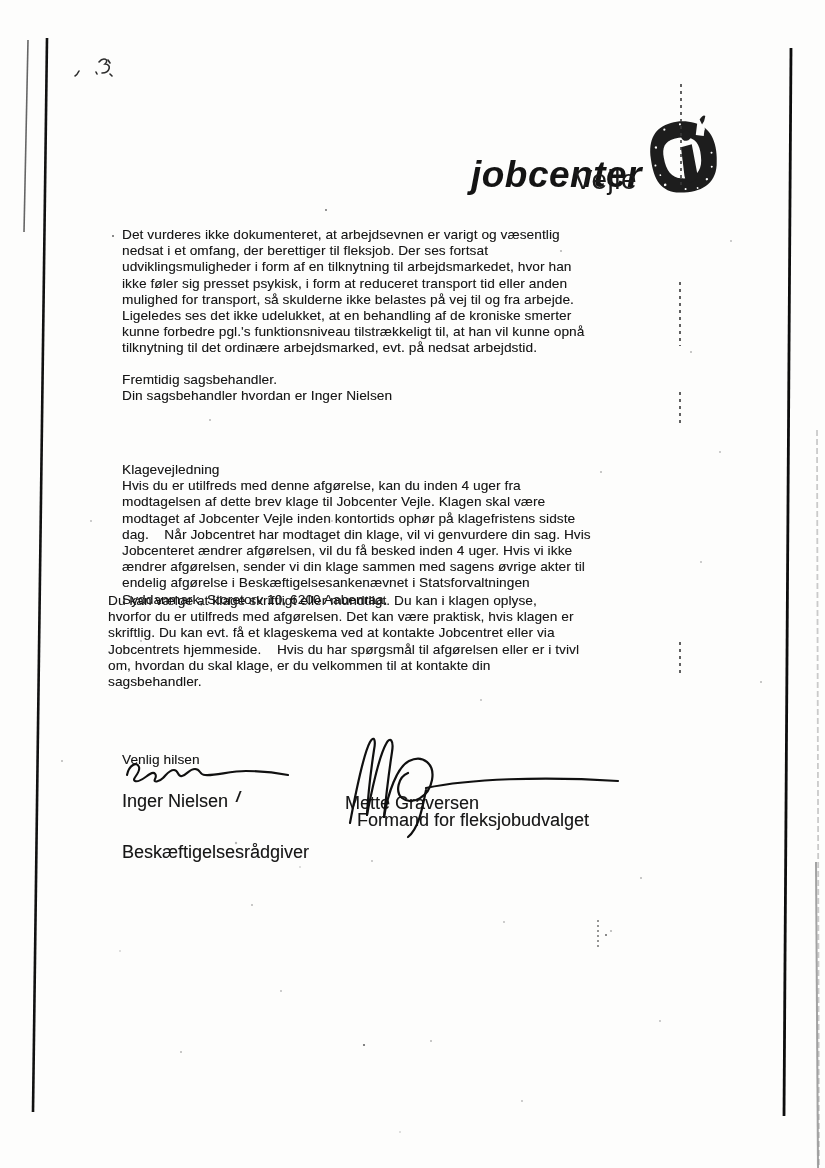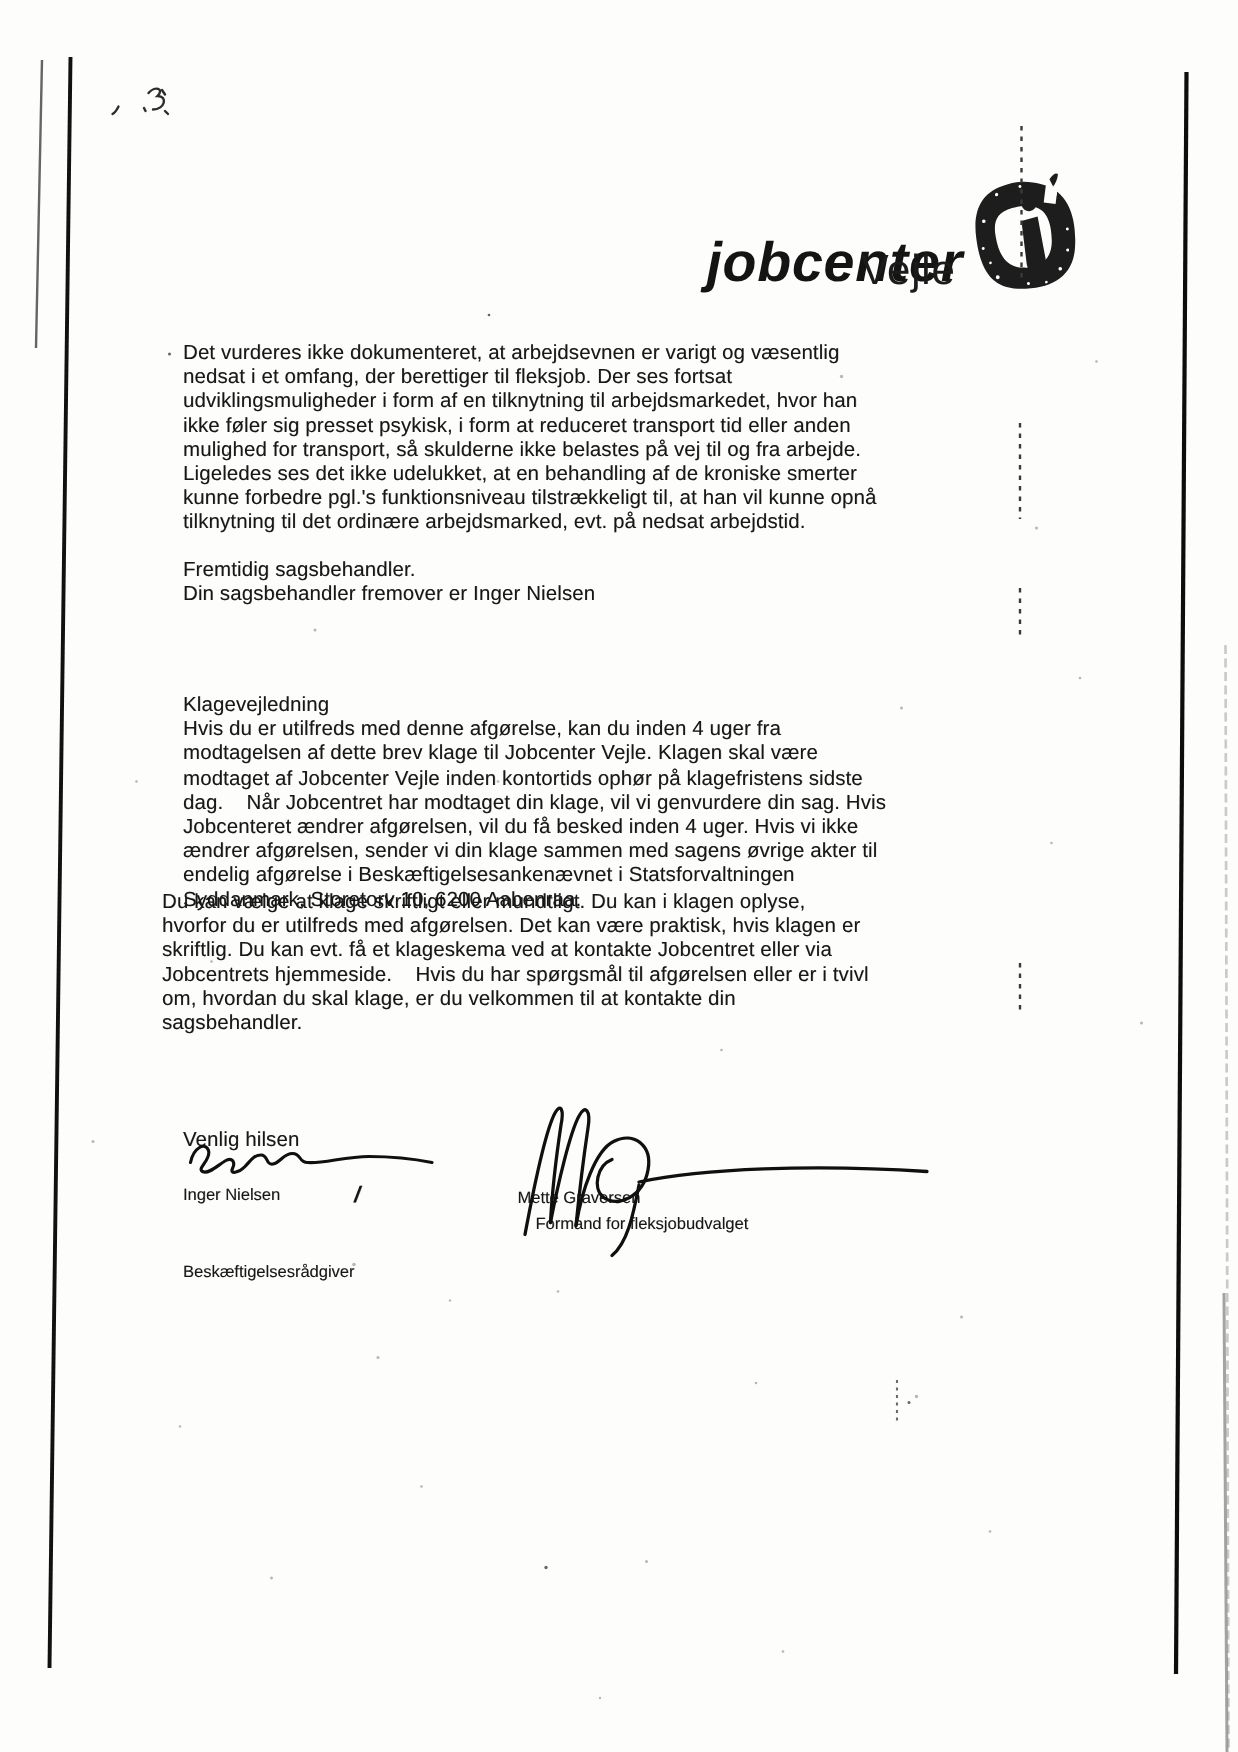--- a/index.html
+++ b/index.html
@@ -18,21 +18,21 @@
     letter-spacing:0.1px;
     color:#171717;
     text-shadow:0.25px 0.25px 0 rgba(20,20,20,0.35);
   }
   .para-assessment{left:122px;top:227px;width:480px;}
   .para-caseworker{left:122px;top:372px;width:480px;}
   .para-appeal{left:122px;top:433px;width:480px;margin-top:29px;}
   .para-complaint{left:108px;top:593px;width:490px;}
   .closing{left:122px;top:740px;margin-top:12px;}
   
-  .sig-name{font-size:11px;color:#171717;text-shadow:0.25px 0.25px 0 rgba(20,20,20,0.35);}
+  .sig-name{font-size:18px;color:#171717;text-shadow:0.25px 0.25px 0 rgba(20,20,20,0.35);}
   .name-inger{left:122px;top:791px;}
   .mark-slash{left:236px;top:788px;font-size:15px;font-style:italic;font-weight:bold;}
   .title-inger{left:122px;top:842px;}
   .name-mette{left:345px;top:793px;}
   .title-mette{left:357px;top:810px;}
   .sig-svg{pointer-events:none;}
   .sig-inger{left:118px;top:756px;}
   .sig-mette{left:336px;top:731px;z-index:3;}
   
   .logo-brand{
@@ -90,21 +90,21 @@
 <div class="abs lines para-assessment">Det vurderes ikke dokumenteret, at arbejdsevnen er varigt og væsentlig
 nedsat i et omfang, der berettiger til fleksjob. Der ses fortsat
 udviklingsmuligheder i form af en tilknytning til arbejdsmarkedet, hvor han
 ikke føler sig presset psykisk, i form at reduceret transport tid eller anden
 mulighed for transport, så skulderne ikke belastes på vej til og fra arbejde.
 Ligeledes ses det ikke udelukket, at en behandling af de kroniske smerter
 kunne forbedre pgl.'s funktionsniveau tilstrækkeligt til, at han vil kunne opnå
 tilknytning til det ordinære arbejdsmarked, evt. på nedsat arbejdstid.</div>
 
 <div class="abs lines para-caseworker">Fremtidig sagsbehandler.
-Din sagsbehandler fremover er Inger Nielsen</div>
+Din sagsbehandler hvordan er Inger Nielsen</div>
 
 <div class="abs lines para-appeal">Klagevejledning
 Hvis du er utilfreds med denne afgørelse, kan du inden 4 uger fra
 modtagelsen af dette brev klage til Jobcenter Vejle. Klagen skal være
 modtaget af Jobcenter Vejle inden kontortids ophør på klagefristens sidste
 dag.    Når Jobcentret har modtaget din klage, vil vi genvurdere din sag. Hvis
 Jobcenteret ændrer afgørelsen, vil du få besked inden 4 uger. Hvis vi ikke
 ændrer afgørelsen, sender vi din klage sammen med sagens øvrige akter til
 endelig afgørelse i Beskæftigelsesankenævnet i Statsforvaltningen
 Syddanmark, Storetorv 10, 6200 Aabenraa.</div>

